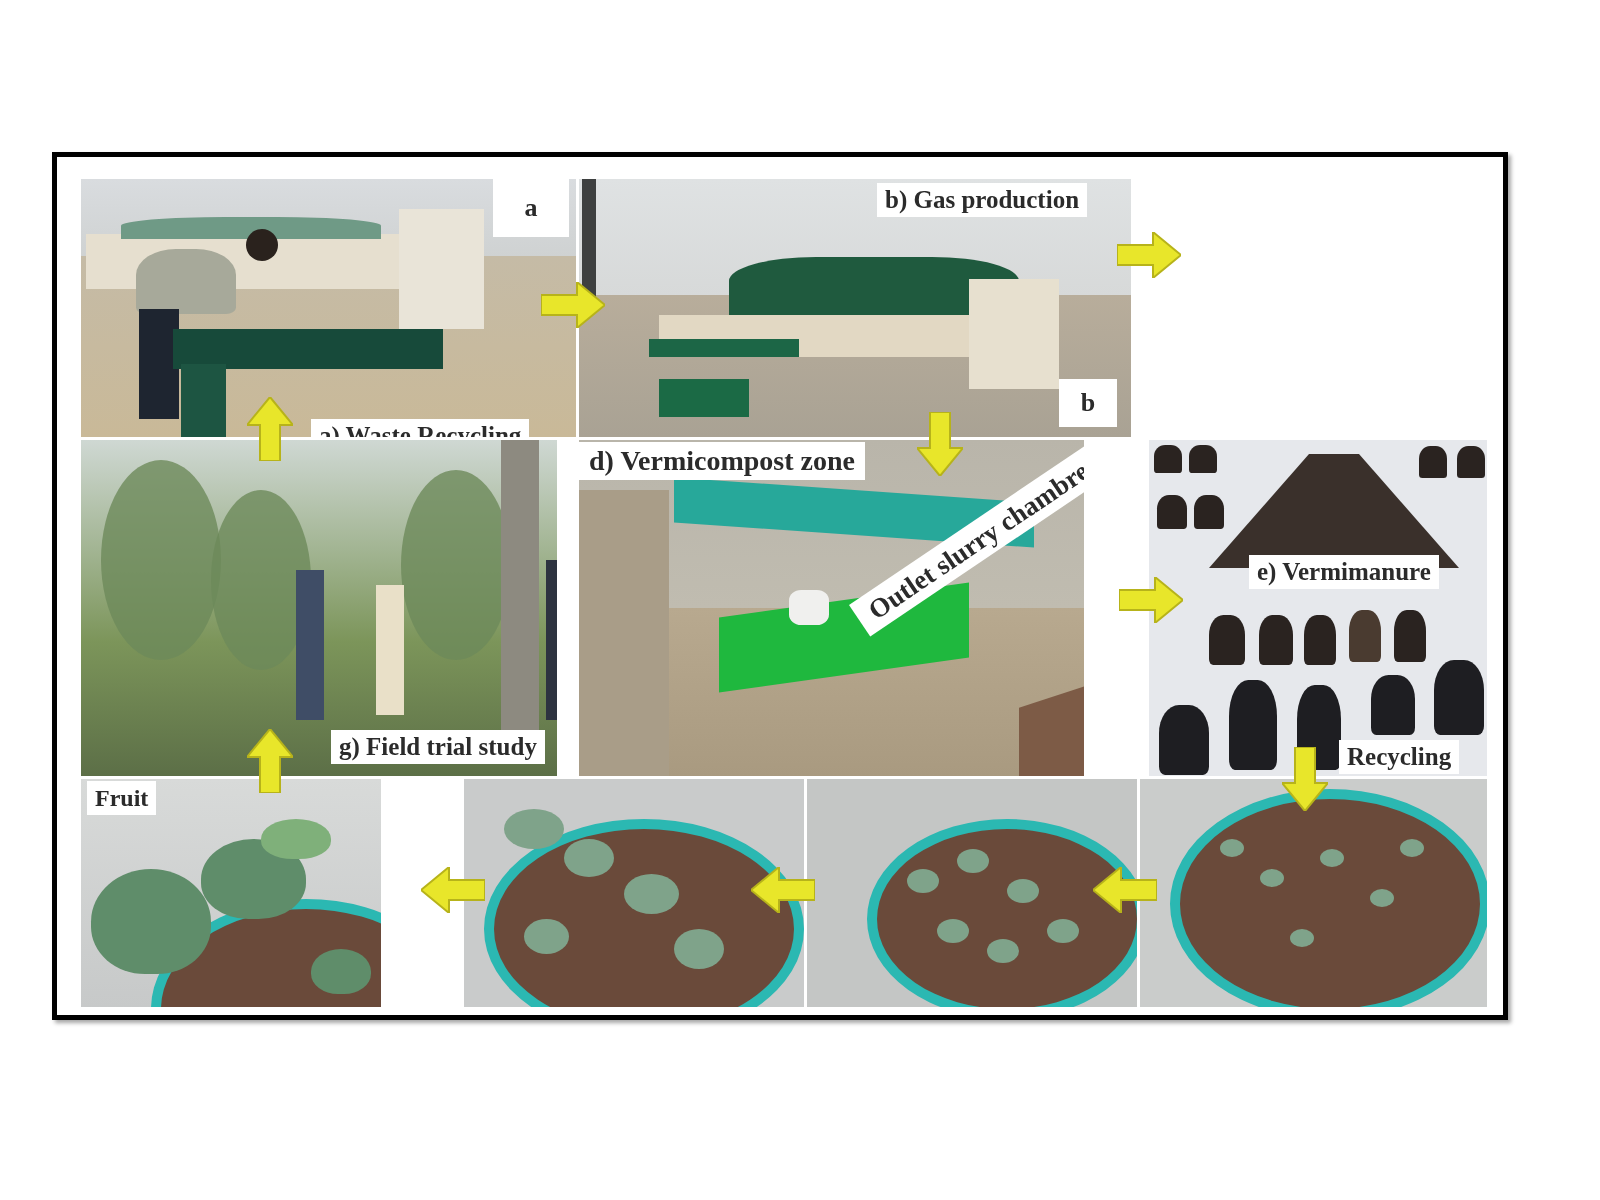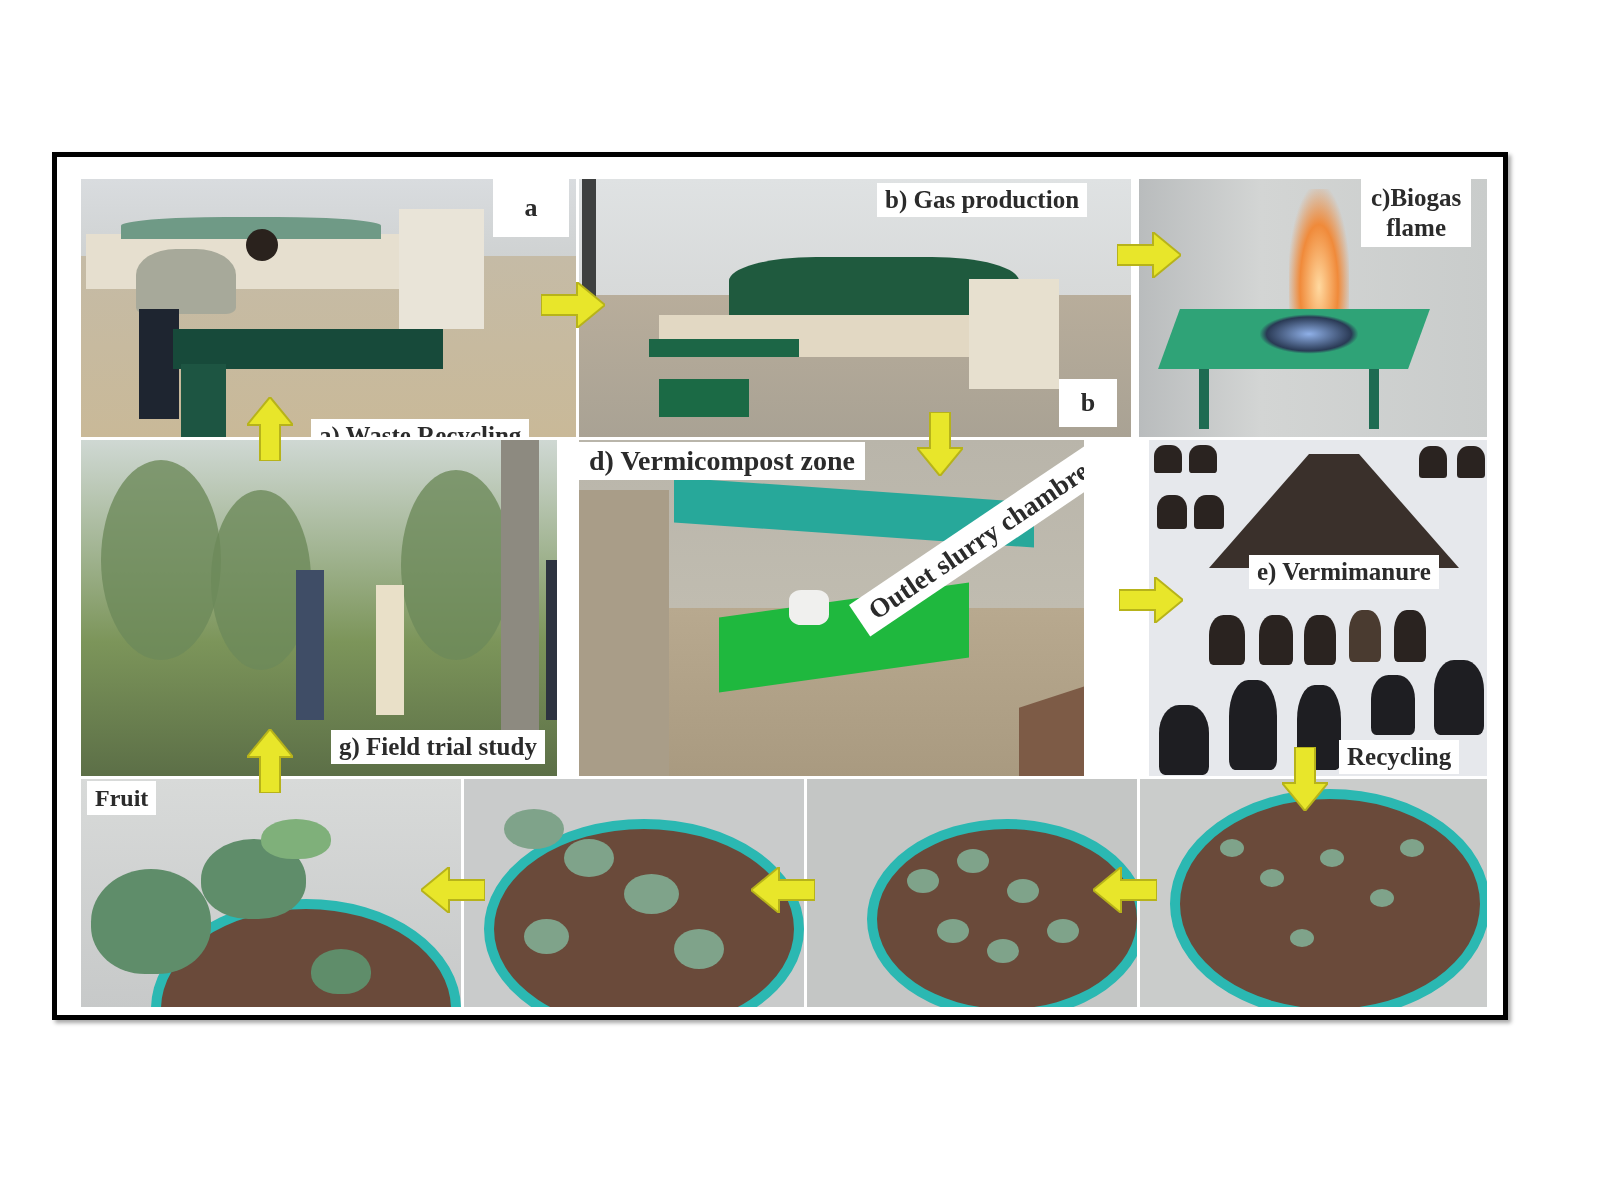--- a/index.html
+++ b/index.html
@@ -53,21 +53,21 @@
   #pd .wallside { position:absolute; left:0; top:50px; width:90px; height:290px; background:#a99d88; }
   #pd .compost { position:absolute; left:440px; top:245px; width:140px; height:100px; background:#7d5b46; transform:skewY(-18deg); }
   #pd .person { position:absolute; left:210px; top:150px; width:40px; height:35px; background:#f0f0ee; border-radius:30%; }
 
   
   #pe { left:1092px; top:283px; width:338px; height:336px; background:#e6e8ec; }
   #pe .pile { position:absolute; left:60px; top:8px; width:250px; height:120px; background:#3a302b; clip-path:polygon(0 100%, 40% 5%, 60% 5%, 100% 100%); }
   #pe .cyl { position:absolute; background:#2a2320; border-radius:40% 40% 12% 12%; }
 
   
-  #pf1 { left:24px; top:622px; width:380px; height:228px; background:linear-gradient(#d8dad9,#c7c9c9); }
+  #pf1 { left:24px; top:622px; width:300px; height:228px; background:linear-gradient(#d8dad9,#c7c9c9); }
   #pf2 { left:407px; top:622px; width:340px; height:228px; background:#c9cbcb; }
   #pf3 { left:750px; top:622px; width:330px; height:228px; background:#c4c6c5; }
   #pf4 { left:1083px; top:622px; width:347px; height:228px; background:#cacccb; }
   .pot { position:absolute; border-radius:50%; border:10px solid #2bb8b2; background:#6a4a3a; }
   .leaf { position:absolute; border-radius:50%; background:#7fa38a; }
   .bigleaf { position:absolute; border-radius:50% 50% 45% 45%; background:#5f8d6a; }
 </style>
 </head>
 <body>
 
@@ -90,31 +90,20 @@
     <div class="pole"></div>
     <div class="tank"></div>
     <div class="wall"></div>
     <div class="pillar"></div>
     <div class="table"></div>
     <div class="box"></div>
     <div class="label" style="left:298px; top:4px;">b) Gas production</div>
     <div class="label" style="left:480px; top:200px; width:42px; height:44px; font-size:26px; line-height:44px; text-align:center;">b</div>
   </div>
 
-  <div class="panel" id="pc">
-    <div class="flame"></div>
-    <div class="stove"></div>
-    <div class="burner"></div>
-    <div class="leg1"></div>
-    <div class="leg2"></div>
-    <div class="label" style="left:222px; top:0; text-align:center; line-height:30px; padding:4px 10px;">
-      <div>c)Biogas</div>
-      <div>flame</div>
-    </div>
-  </div>
 
   <div class="panel" id="pg">
     <div class="tree" style="left:20px; top:20px; width:120px; height:200px;"></div>
     <div class="tree" style="left:130px; top:50px; width:100px; height:180px;"></div>
     <div class="tree" style="left:320px; top:30px; width:110px; height:190px;"></div>
     <div class="trunk"></div>
     <div class="p1"></div>
     <div class="p2"></div>
     <div class="p3"></div>
     <div class="label" style="left:250px; top:290px;">g) Field trial study</div>

